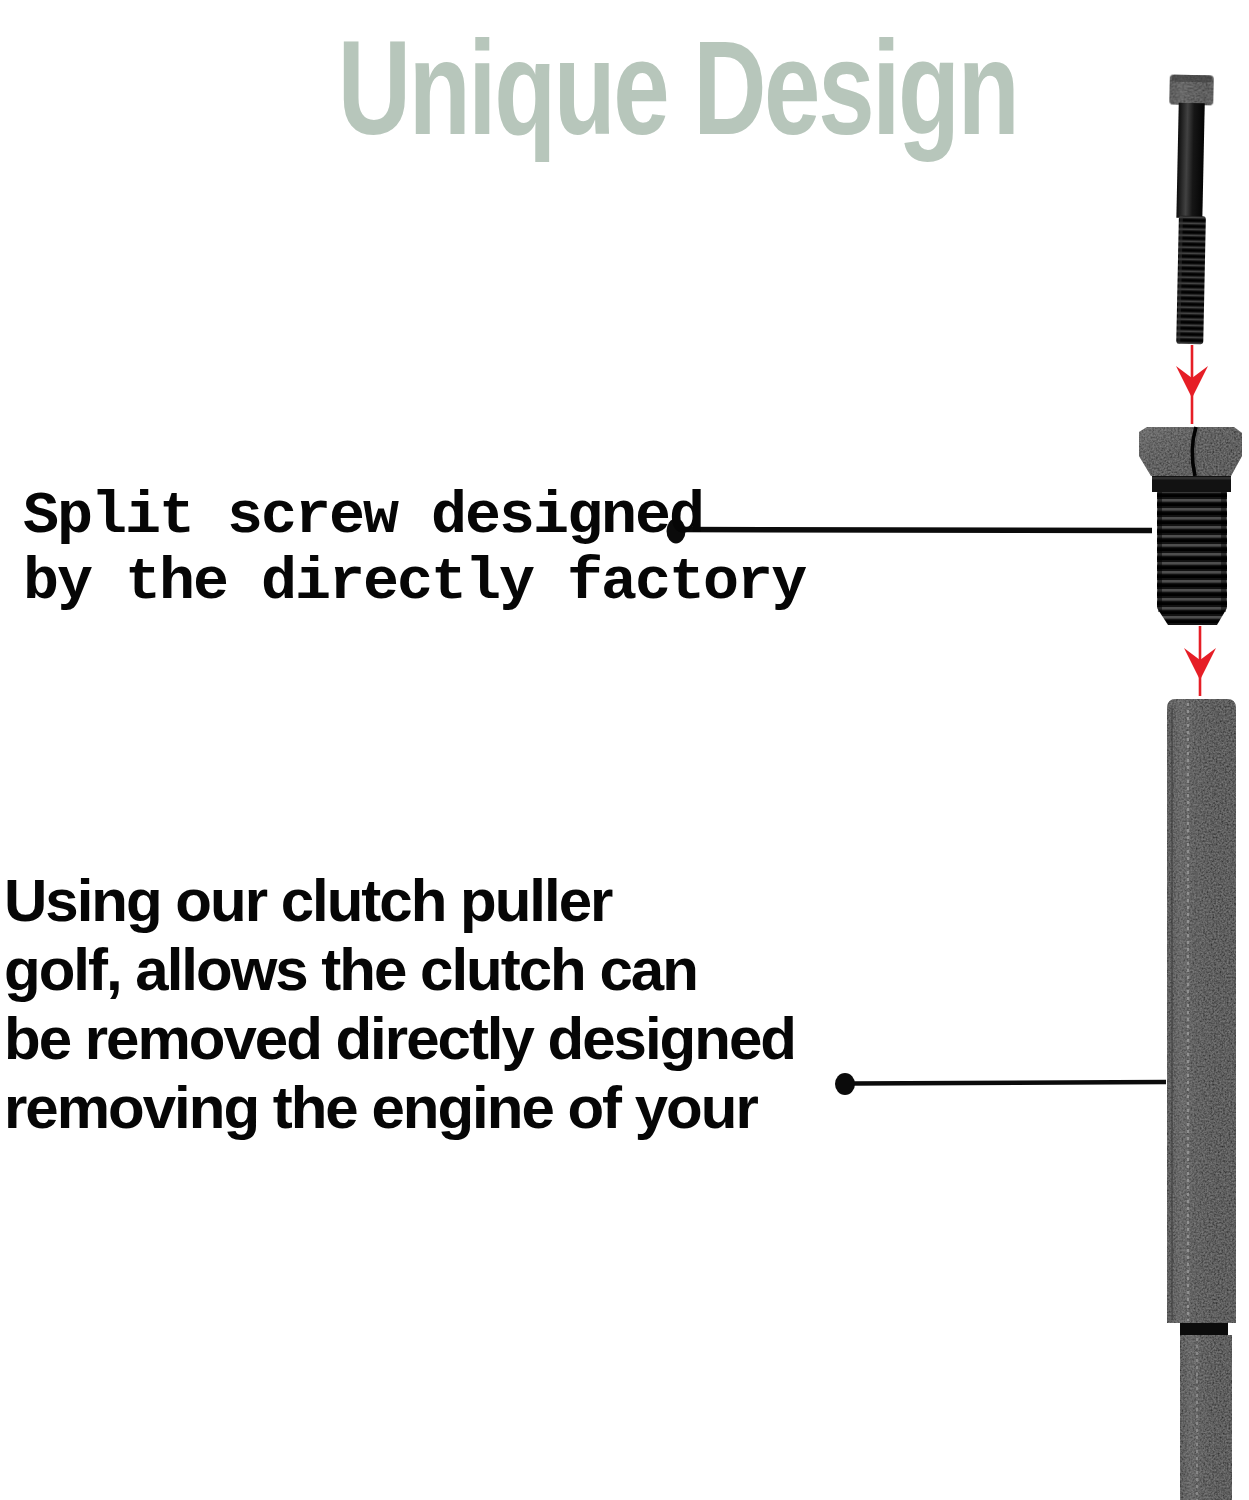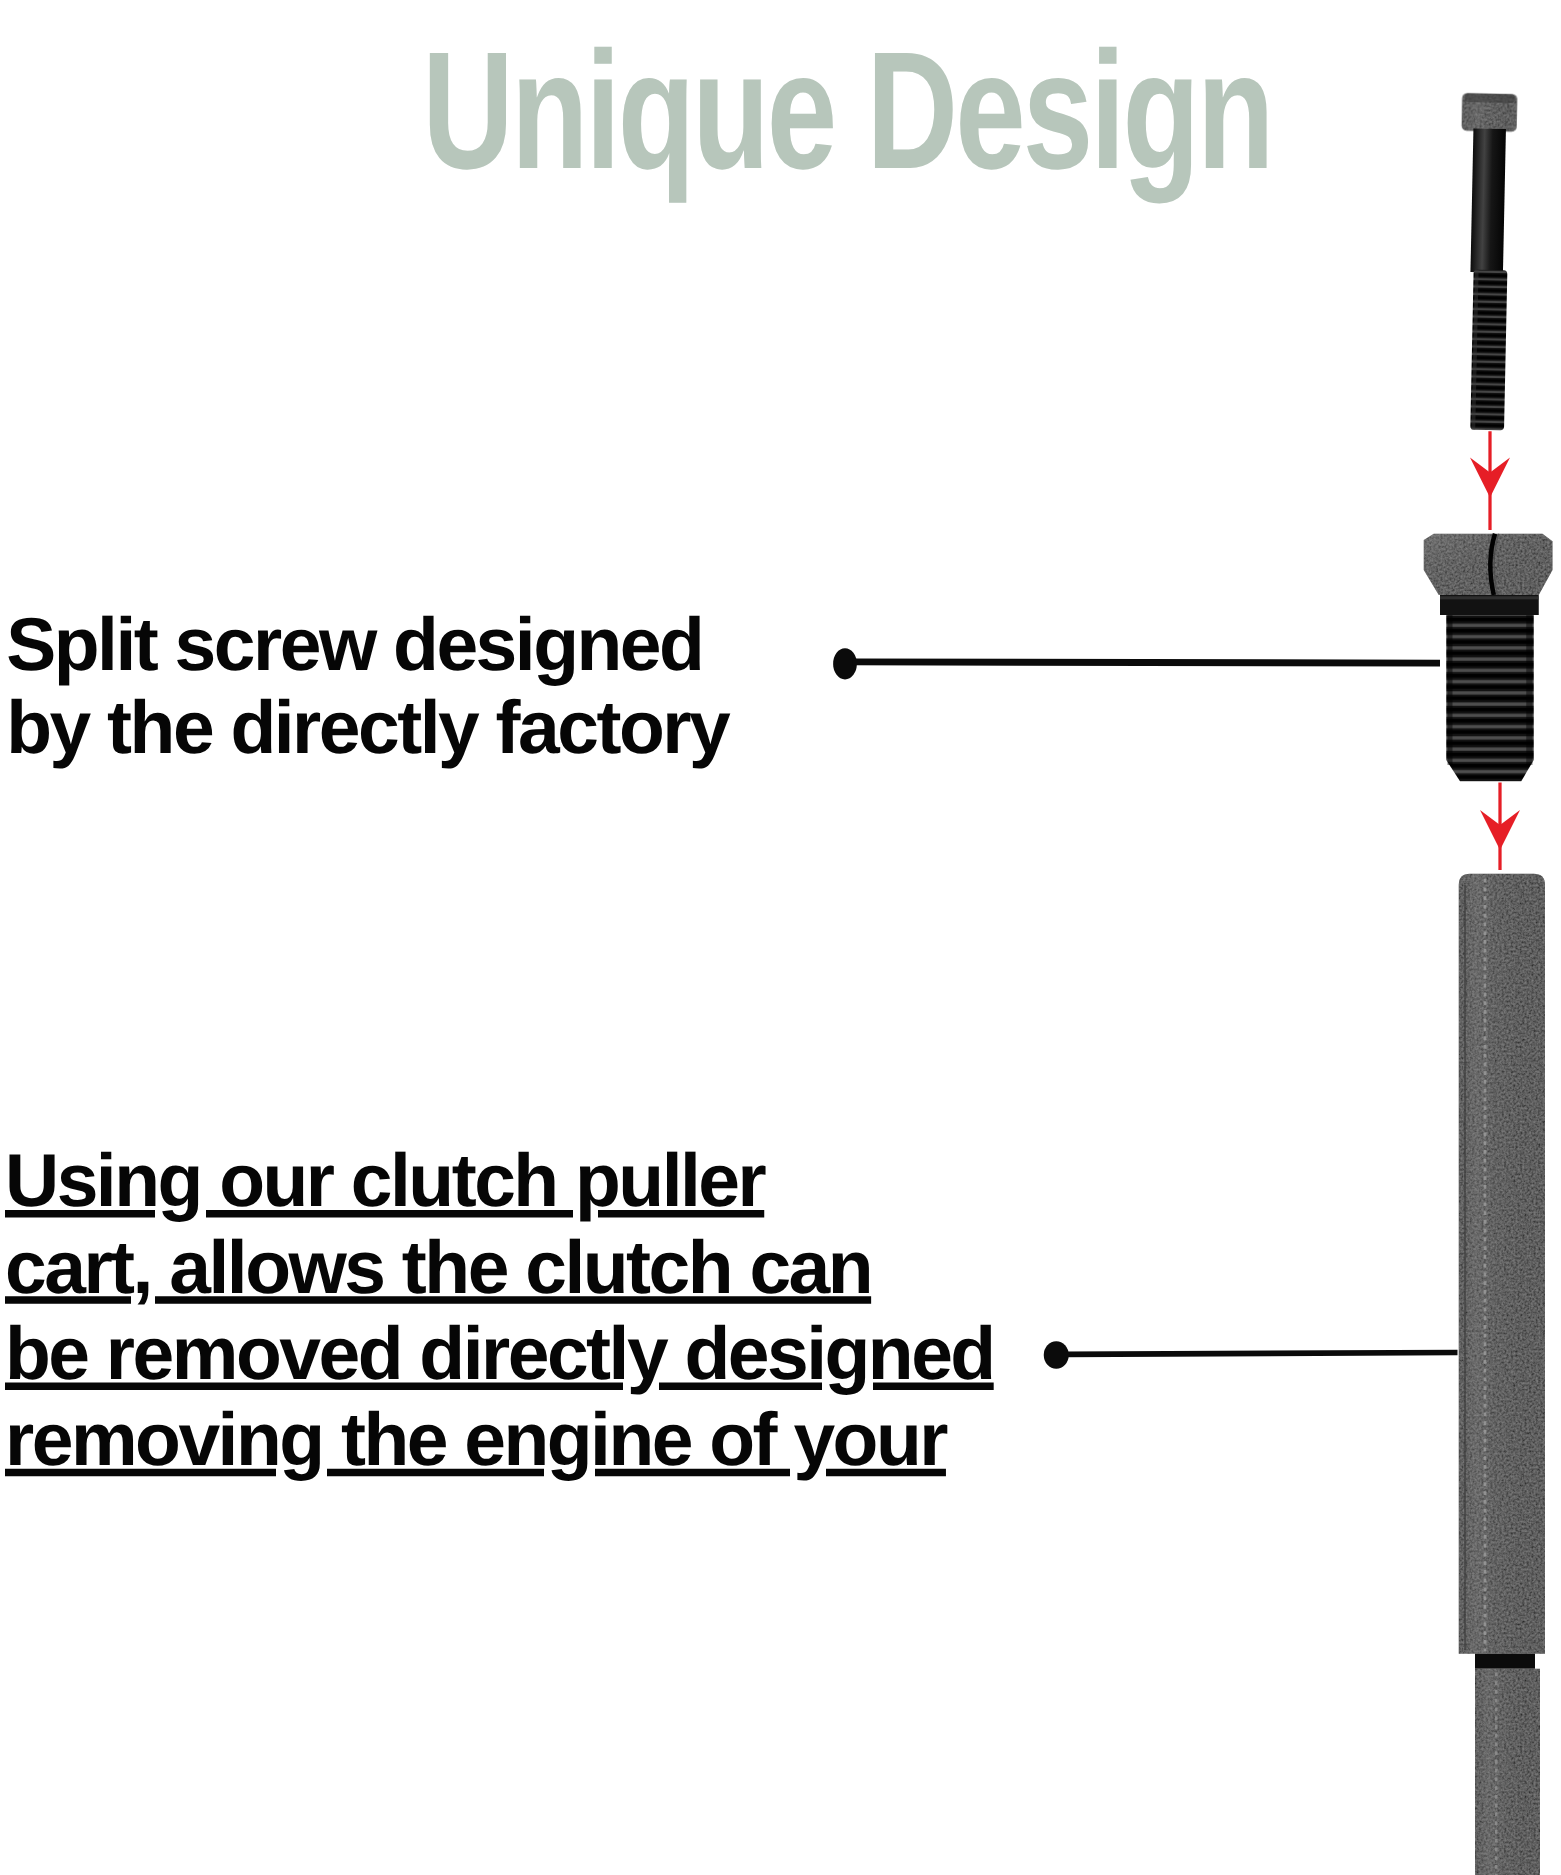--- a/index.html
+++ b/index.html
@@ -20,22 +20,22 @@
     font-family:"Liberation Sans",sans-serif;
     font-weight:700;font-size:130px;line-height:1;
     letter-spacing:-3px;white-space:nowrap;
     color:var(--title-text);
     transform:scale(0.78,1.03);transform-origin:50% 0;
   }
 
   .callout{position:absolute;color:var(--body-text);font-weight:700;
     font-size:60px;letter-spacing:-2px;white-space:nowrap;}
   .callout .tline{display:block;}
-  .callout-1{left:5px;top:435px;line-height:66px;}
-  .callout-2{left:4px;top:862px;line-height:69px;text-decoration:underline;}
+  .callout-1{left:23px;top:435px;line-height:66px;font-family:Liberation Mono, monospace;}
+  .callout-2{left:4px;top:818px;line-height:69px;}
 
   svg.art{position:absolute;left:0;top:0;width:1249px;height:1500px;}
   .arrow-fill{fill:var(--arrow-red);}
   .arrow-stroke{stroke:var(--arrow-red);}
   .leader{stroke:#0b0b0b;}
   .leader-dot{fill:#0b0b0b;}
 </style>
 </head>
 <body>
 
@@ -143,18 +143,18 @@
     </g>
   </svg>
 
   <div class="callout callout-1">
     <span class="tline">Split screw designed</span>
     <span class="tline">by the directly factory</span>
   </div>
 
   <div class="callout callout-2">
     <span class="tline">Using our clutch puller</span>
-    <span class="tline">cart, allows the clutch can</span>
+    <span class="tline">golf, allows the clutch can</span>
     <span class="tline">be removed directly designed</span>
     <span class="tline">removing the engine of your</span>
   </div>
 
 </div>
 
 </body></html>

